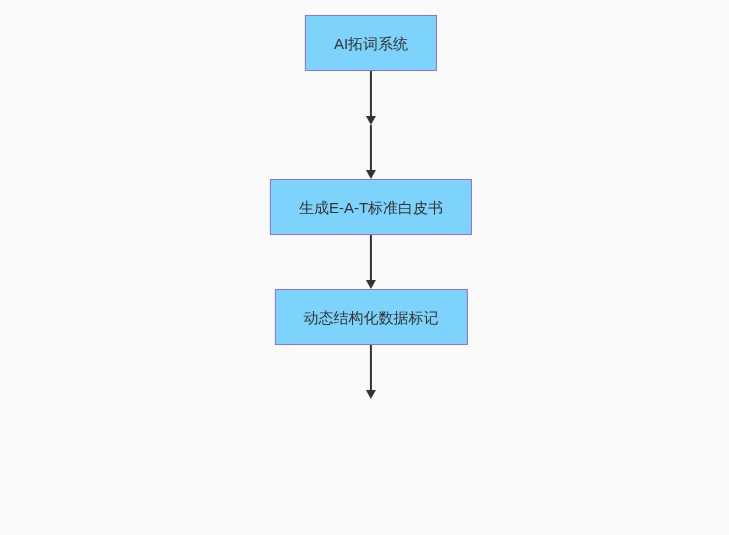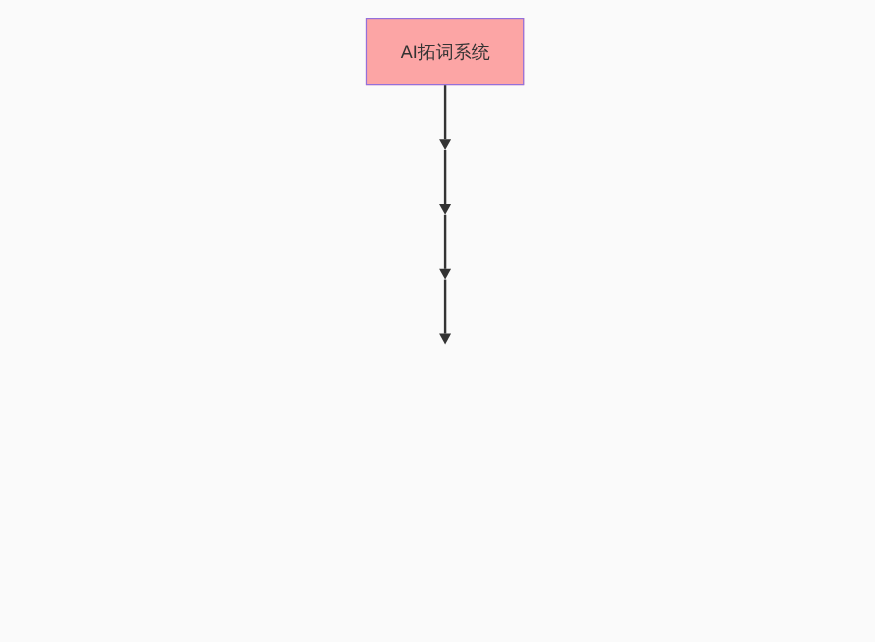--- a/index.html
+++ b/index.html
@@ -23,21 +23,21 @@
     flex-direction: column;
     align-items: center;
   }
   .flow-node {
     box-sizing: border-box;
     height: 56px;
     padding: 0 28px;
     display: flex;
     align-items: center;
     justify-content: center;
-    background: #fca5a5;
+    background: #7dd3fc;
     border: 1px solid #9370db;
     color: #333333;
     font-size: 15px;
     white-space: nowrap;
     line-height: 1;
   }
   .flow-arrow {
     height: 54px;
     display: flex;
     flex-direction: column;
@@ -69,26 +69,32 @@
     <div class="arrow-line"></div>
     <div class="arrow-head"></div>
   </div>
 
 
   <div class="flow-arrow">
     <div class="arrow-line"></div>
     <div class="arrow-head"></div>
   </div>
 
+  <div class="flow-node">
+    <span>生成E-A-T标准白皮书</span>
+  </div>
 
   <div class="flow-arrow">
     <div class="arrow-line"></div>
     <div class="arrow-head"></div>
   </div>
 
+  <div class="flow-node">
+    <span>动态结构化数据标记</span>
+  </div>
 
   <div class="flow-arrow">
     <div class="arrow-line"></div>
     <div class="arrow-head"></div>
   </div>
 
 
 </div>
 
 </body></html>

